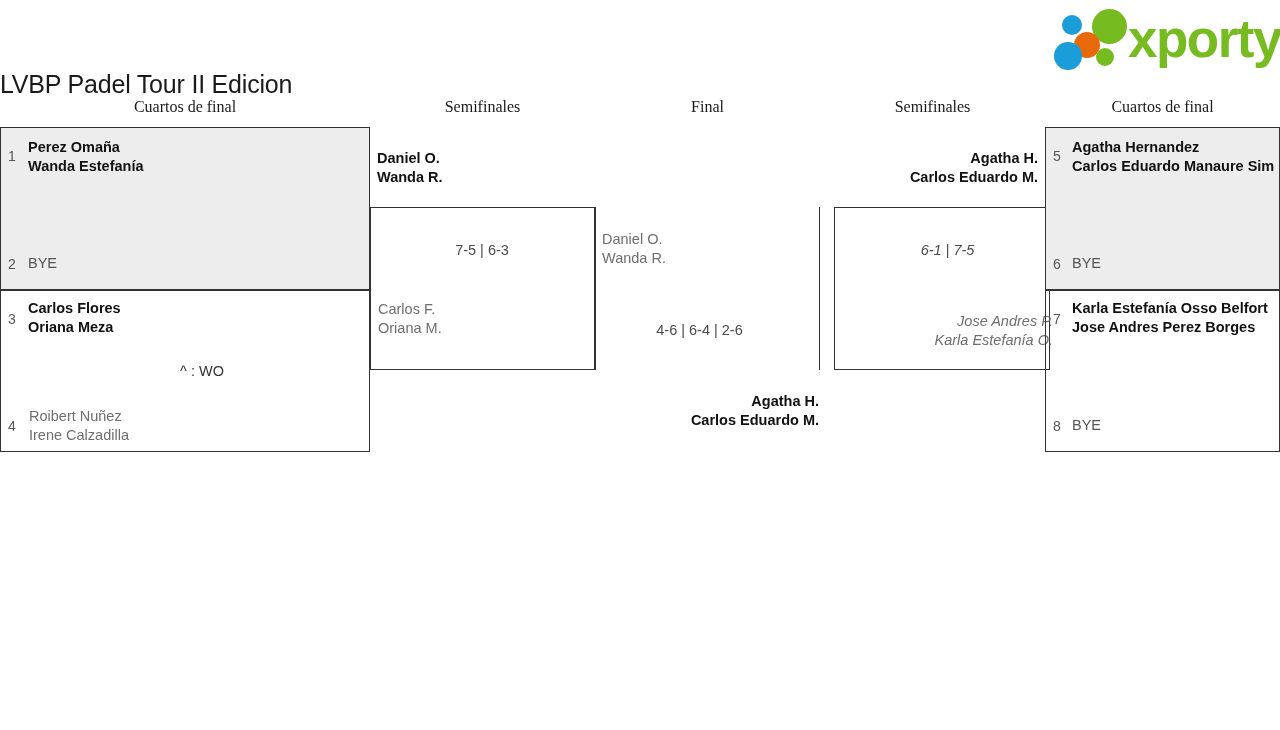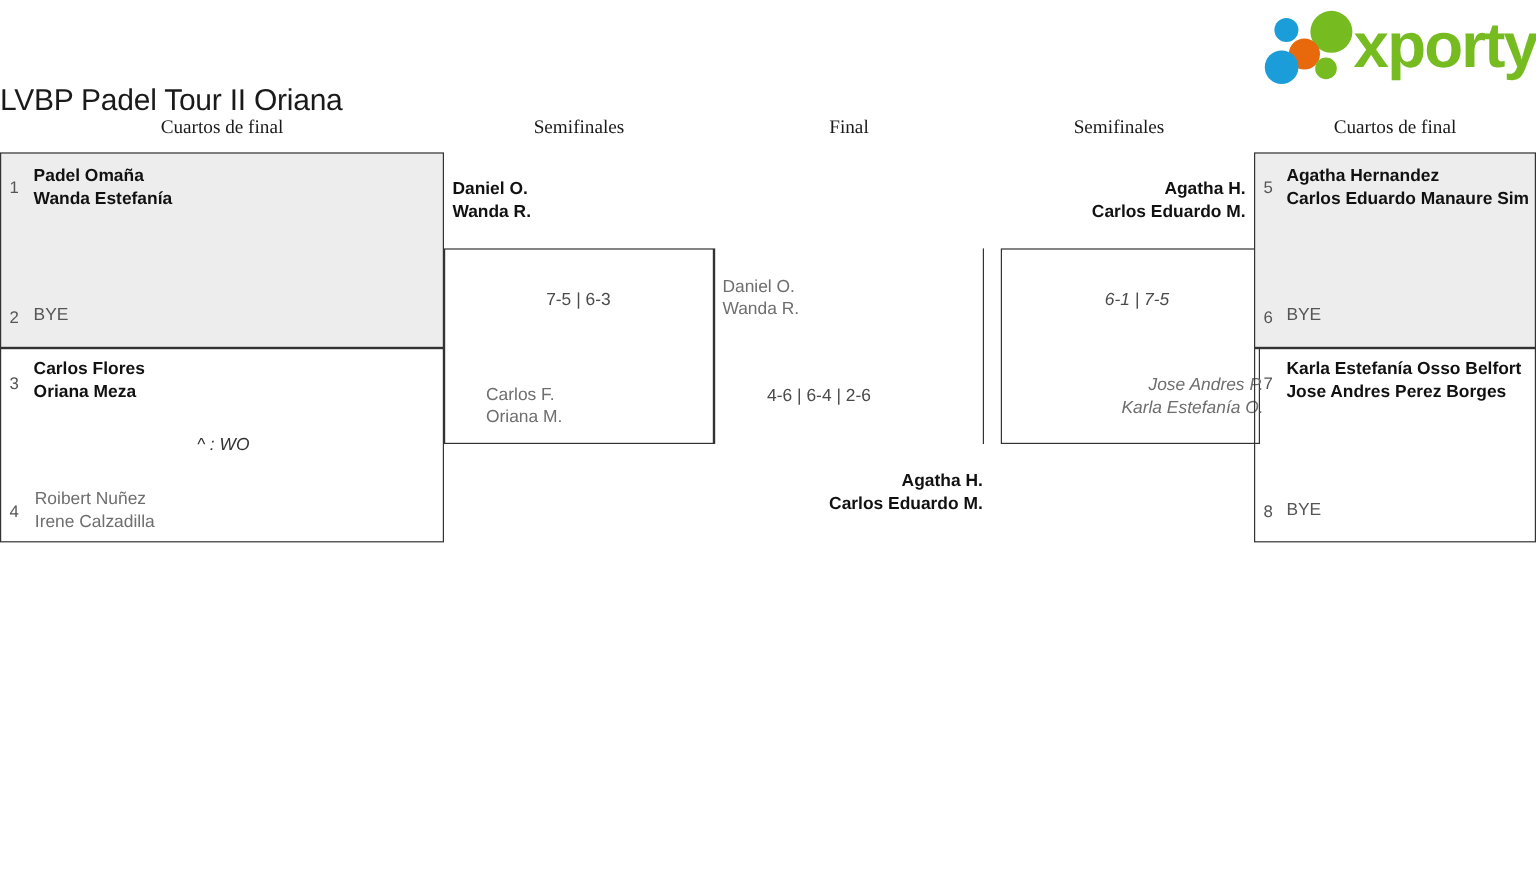--- a/index.html
+++ b/index.html
@@ -108,21 +108,21 @@
     width: 1px;
     background: #333333;
   }
 </style>
 </head>
 <body>
 
 <div class="page">
 
   <div class="title">
-    <span class="title-line">LVBP Padel Tour II Oriana</span>
+    <span class="title-line">LVBP Padel Tour II Edicion</span>
     <span class="title-line">Fase final. Mixto Suma 3</span>
   </div>
 
   <div class="logo">
     <div class="logo-dots">
       <span class="dot dot-b-sm" style="background: rgb(27, 157, 217);"></span>
       <span class="dot dot-g-lg" style="background: rgb(118, 188, 33);"></span>
       <span class="dot dot-o-md" style="background: rgb(232, 105, 11);"></span>
       <span class="dot dot-b-lg" style="background: rgb(27, 157, 217);"></span>
       <span class="dot dot-g-sm" style="background: rgb(118, 188, 33);"></span>
@@ -132,62 +132,62 @@
 
   <div class="round-head" style="left:0px;width:370px;">Cuartos de final</div>
   <div class="round-head" style="left:370px;width:225px;">Semifinales</div>
   <div class="round-head" style="left:595px;width:225px;">Final</div>
   <div class="round-head" style="left:820px;width:225px;">Semifinales</div>
   <div class="round-head" style="left:1045px;width:235px;">Cuartos de final</div>
 
   <div class="box shaded" style="left:0px;top:127px;width:370px;height:163px;">
     <span class="seed" style="left:7px;top:19px;">1</span>
     <div class="pair winner" style="left:27px;top:10px;">
-      <span class="ln">Padel Omaña</span>
+      <span class="ln">Perez Omaña</span>
       <span class="ln">Wanda Estefanía</span>
     </div>
     <span class="seed" style="left:7px;top:127px;">2</span>
     <div class="pair bye" style="left:27px;top:126px;">
       <span class="ln">BYE</span>
     </div>
   </div>
 
   <div class="box" style="left:0px;top:290px;width:370px;height:162px;">
     <span class="seed" style="left:7px;top:19px;">3</span>
     <div class="pair winner" style="left:27px;top:8px;">
       <span class="ln">Carlos Flores</span>
       <span class="ln">Oriana Meza</span>
     </div>
-    <div class="wo-note" style="left:0px;top:71px;width:370px;font-style:italic;">^ : WO</div>
+    <div class="wo-note" style="left:16px;top:71px;width:370px;">^ : WO</div>
     <span class="seed" style="left:7px;top:126px;">4</span>
     <div class="pair loser" style="left:28px;top:116px;">
       <span class="ln">Roibert Nuñez</span>
       <span class="ln">Irene Calzadilla</span>
     </div>
   </div>
 
   <div class="pair winner" style="left:377px;top:149px;">
     <span class="ln">Daniel O.</span>
     <span class="ln">Wanda R.</span>
   </div>
 
   <div class="box" style="left:370px;top:207px;width:225px;height:163px;">
     <div class="score" style="left:0px;top:33px;width:222px;">7-5 | 6-3</div>
-    <div class="pair loser" style="left:7px;top:112px;margin-left:27px;">
+    <div class="pair loser" style="left:7px;top:92px;">
       <span class="ln">Carlos F.</span>
       <span class="ln">Oriana M.</span>
     </div>
   </div>
 
   <div class="pair loser" style="left:602px;top:230px;">
     <span class="ln">Daniel O.</span>
     <span class="ln">Wanda R.</span>
   </div>
 
-  <div class="score" style="left:570px;top:321px;width:225px;">4-6 | 6-4 | 2-6</div>
+  <div class="score" style="left:587px;top:321px;width:225px;">4-6 | 6-4 | 2-6</div>
 
   <div class="pair winner ralign" style="left:595px;top:392px;width:224px;">
     <span class="ln">Agatha H.</span>
     <span class="ln">Carlos Eduardo M.</span>
   </div>
 
   <span class="vline" style="left:595px;top:207px;height:163px;"></span>
   <span class="vline" style="left:819px;top:207px;height:163px;"></span>
 
   <div class="pair winner ralign" style="left:820px;top:149px;width:218px;">

